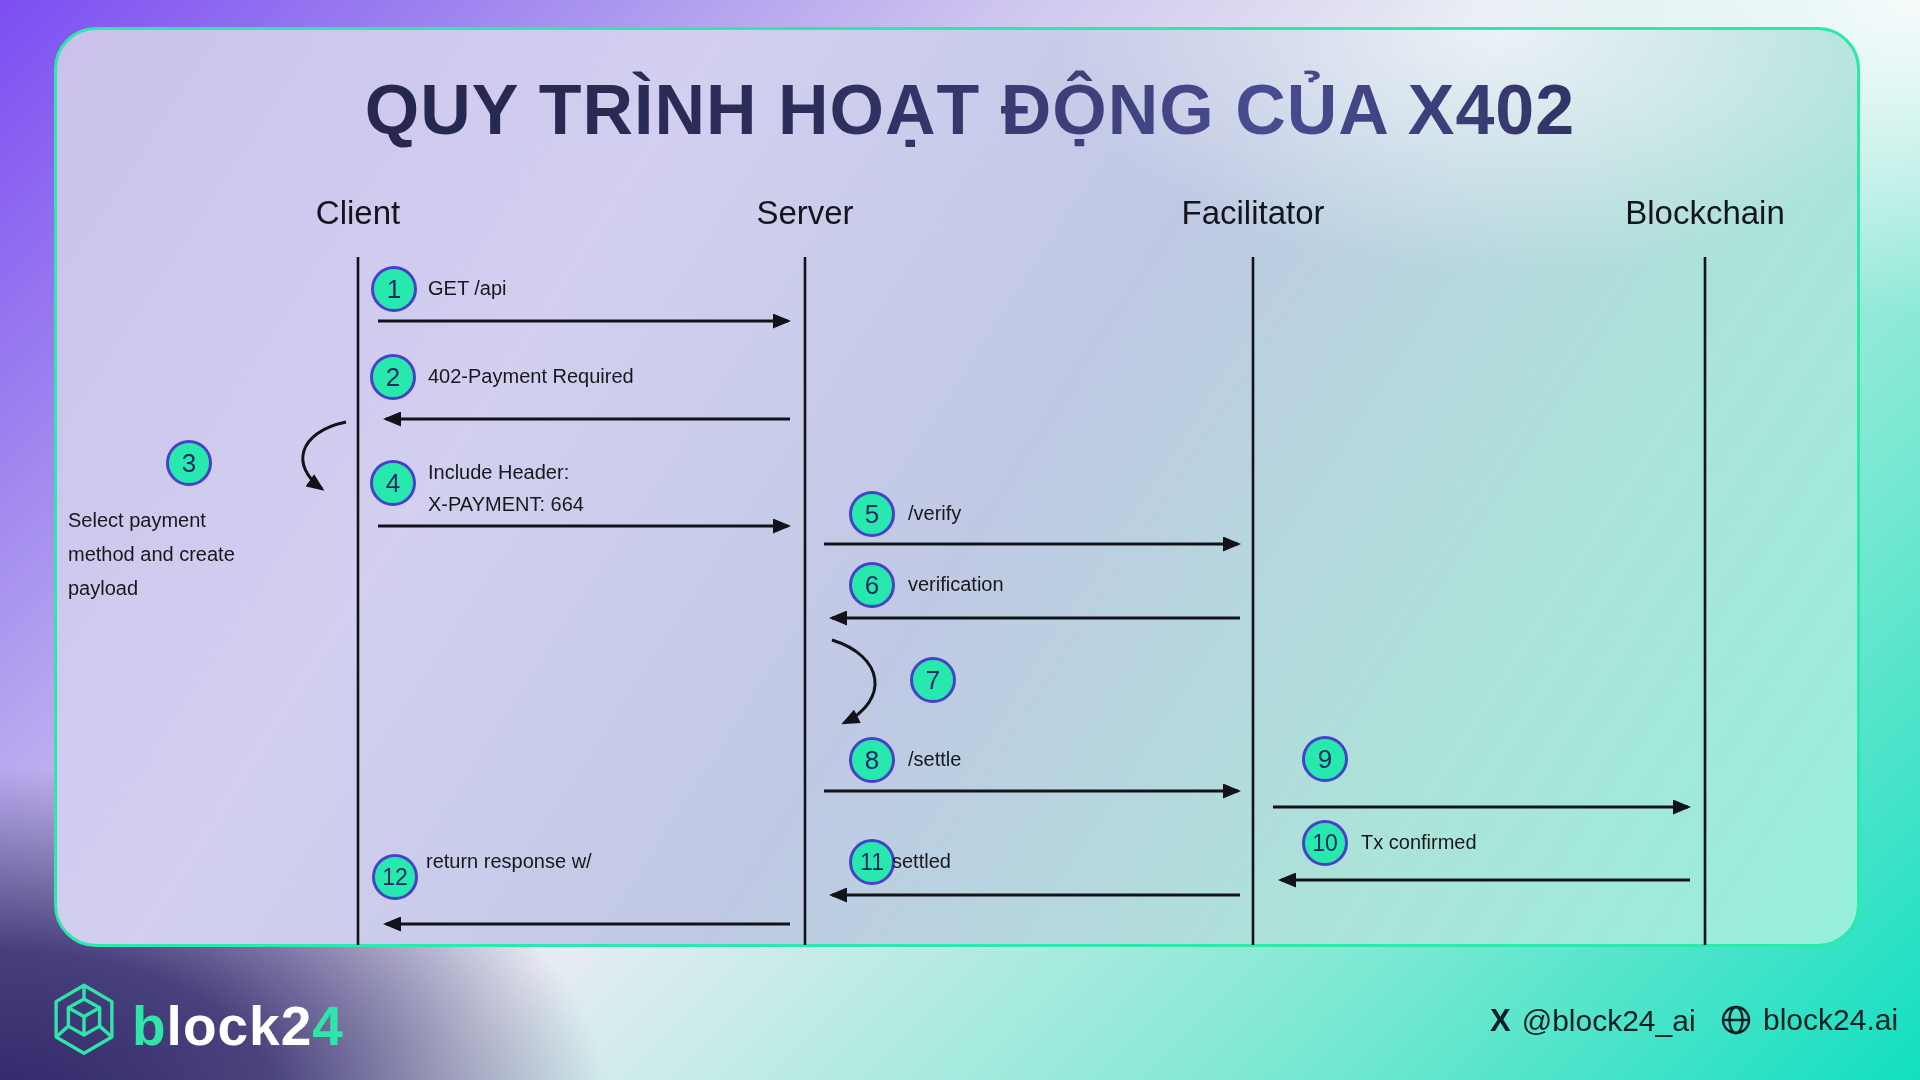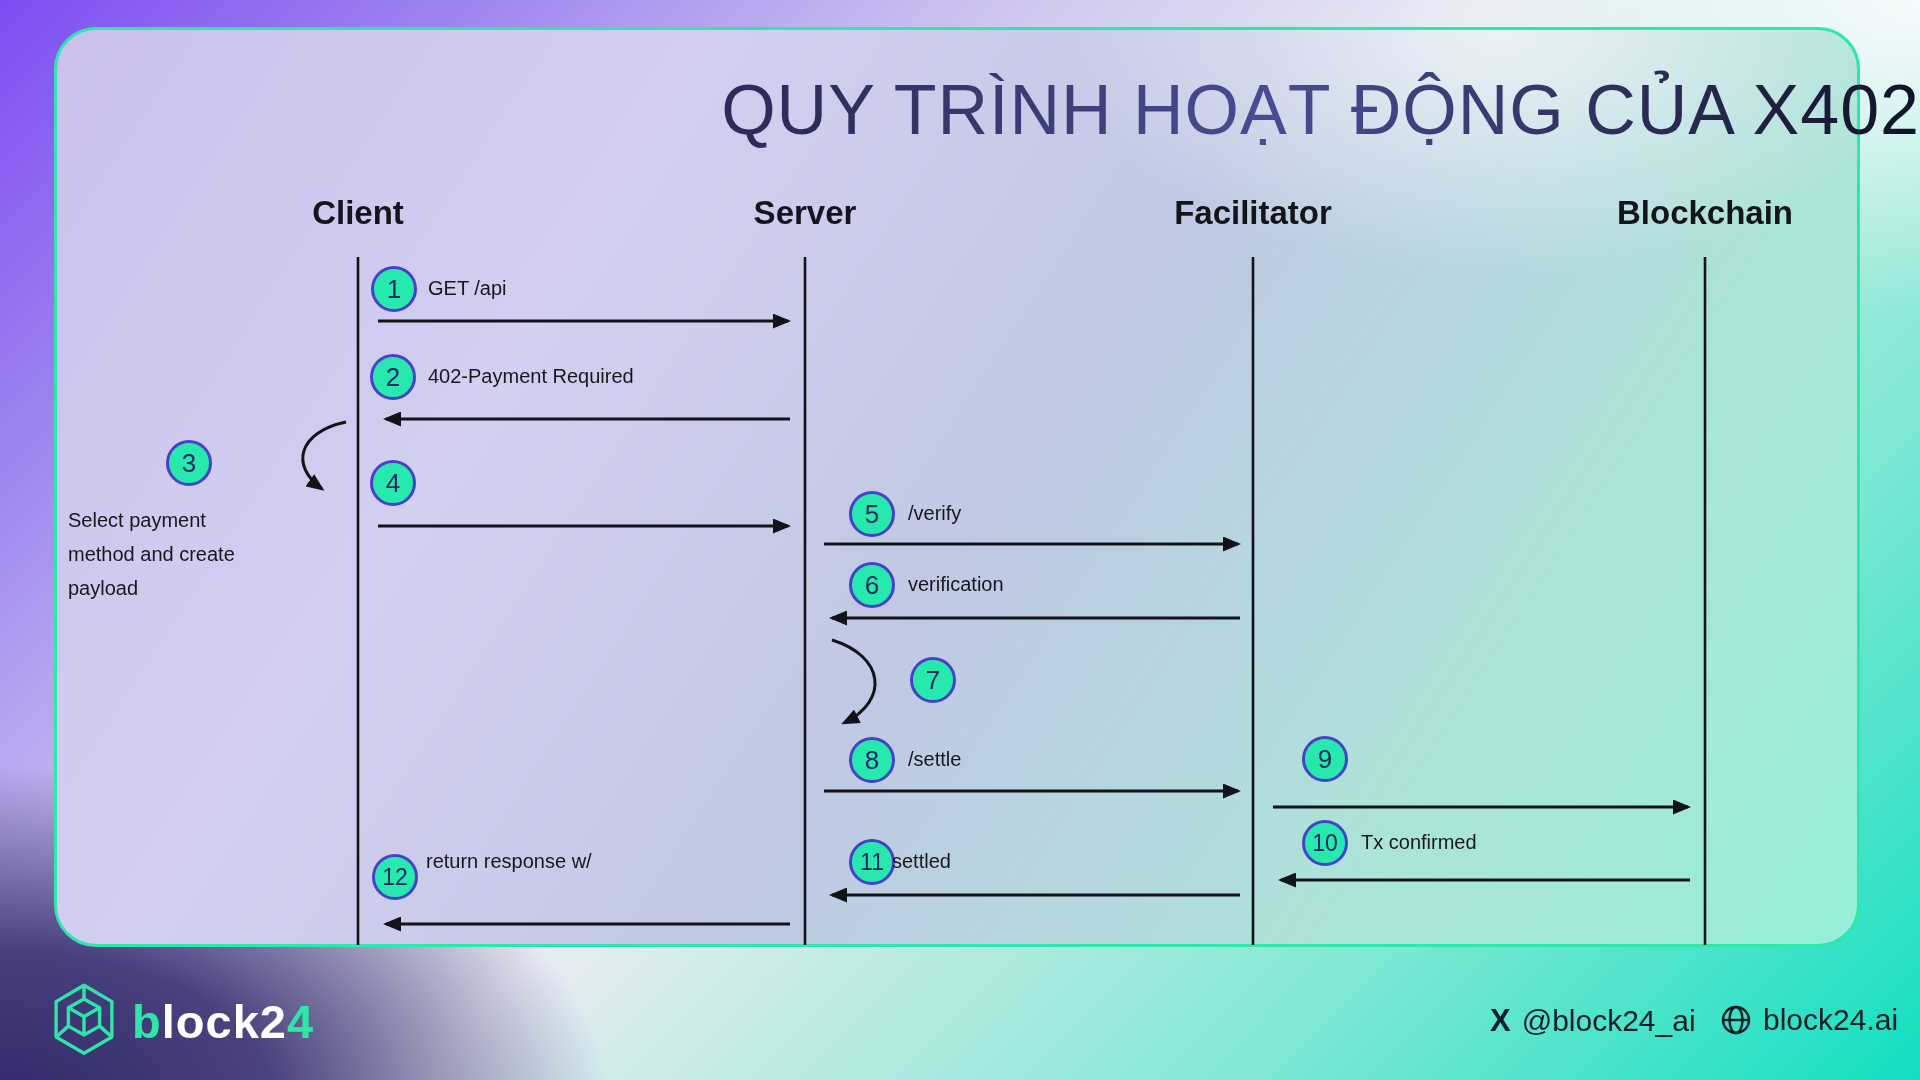--- a/index.html
+++ b/index.html
@@ -12,44 +12,44 @@
       linear-gradient(135deg,#7d4df2 0%,#9f86ef 16%,#cfc6ef 34%,#e8ecf3 50%,#86e9d4 76%,#12dfc0 100%);
   }
   .card{
     position:absolute;left:54px;top:27px;width:1806px;height:920px;
     border:3px solid #2be8ad;border-radius:42px;box-sizing:border-box;
     background:
       radial-gradient(ellipse 760px 420px at 80% 0%, rgba(255,255,255,.72) 0%, rgba(255,255,255,0) 58%),
       linear-gradient(123deg,#cbc1ec 0%,#d2cff0 28%,#c0c9e4 52%,#abe4d8 78%,#96efdc 100%);
   }
   .title{
-    position:absolute;left:0;right:0;top:70px;margin:0;text-align:right;
-    font-size:70px;font-weight:400;letter-spacing:1px;color:#23244e;
+    position:absolute;left:0;right:0;top:70px;margin:0;text-align:center;
+    font-size:70px;font-weight:700;letter-spacing:1px;color:#23244e;
     background:linear-gradient(90deg,#53549b 0%,#26274f 20%,#2c2d5a 42%,#4a4c92 66%,#35376b 80%,#101226 100%);
     -webkit-background-clip:text;background-clip:text;padding-left:20px;-webkit-text-fill-color:transparent;
   }
   .lane-header{
     position:absolute;top:194px;transform:translateX(-50%);
-    font-size:33px;font-weight:700;color:#14151c;white-space:nowrap;
+    font-size:33px;font-weight:400;color:#14151c;white-space:nowrap;
   }
   .arrows{position:absolute;left:0;top:0;width:1920px;height:1080px;pointer-events:none;}
   .badge{
     position:absolute;width:46px;height:46px;border-radius:50%;
     background:#27e9ae;border:3px solid #4740c8;box-sizing:border-box;
     display:flex;align-items:center;justify-content:center;
     font-size:26px;color:#232a63;line-height:1;
   }
   .badge.two{font-size:23px;}
   .msg{
     position:absolute;font-size:20px;line-height:33px;color:#17181c;white-space:nowrap;
   }
   .footer-text{position:absolute;display:flex;align-items:center;gap:11px;
     font-size:30px;color:#0d1f24;}
   .x-glyph{font-weight:800;font-size:31px;color:#0d1f24;}
-  .wordmark{position:absolute;left:132px;top:994px;font-size:47px;font-weight:800;letter-spacing:1px;}
+  .wordmark{position:absolute;left:132px;top:994px;font-size:55px;font-weight:800;letter-spacing:1px;}
   .wm-teal{color:#2ee6a8;}
   .wm-white{color:#ffffff;}
 </style>
 </head>
 <body>
 
 <div class="stage">
 
   <div class="card"></div>
 
@@ -105,20 +105,24 @@
     <div>GET /api</div>
   </div>
   <div class="msg" style="left:428px;top:360px">
     <div>402-Payment Required</div>
   </div>
   <div class="msg" style="left:68px;top:503px;line-height:34px">
     <div>Select payment</div>
     <div>method and create</div>
     <div>payload</div>
   </div>
+  <div class="msg" style="left:428px;top:456px;line-height:32px">
+    <div>Include Header:</div>
+    <div>X-PAYMENT: 664</div>
+  </div>
   <div class="msg" style="left:908px;top:497px">
     <div>/verify</div>
   </div>
   <div class="msg" style="left:908px;top:568px">
     <div>verification</div>
   </div>
   <div class="msg" style="left:908px;top:743px">
     <div>/settle</div>
   </div>
   <div class="msg" style="left:1361px;top:826px">

